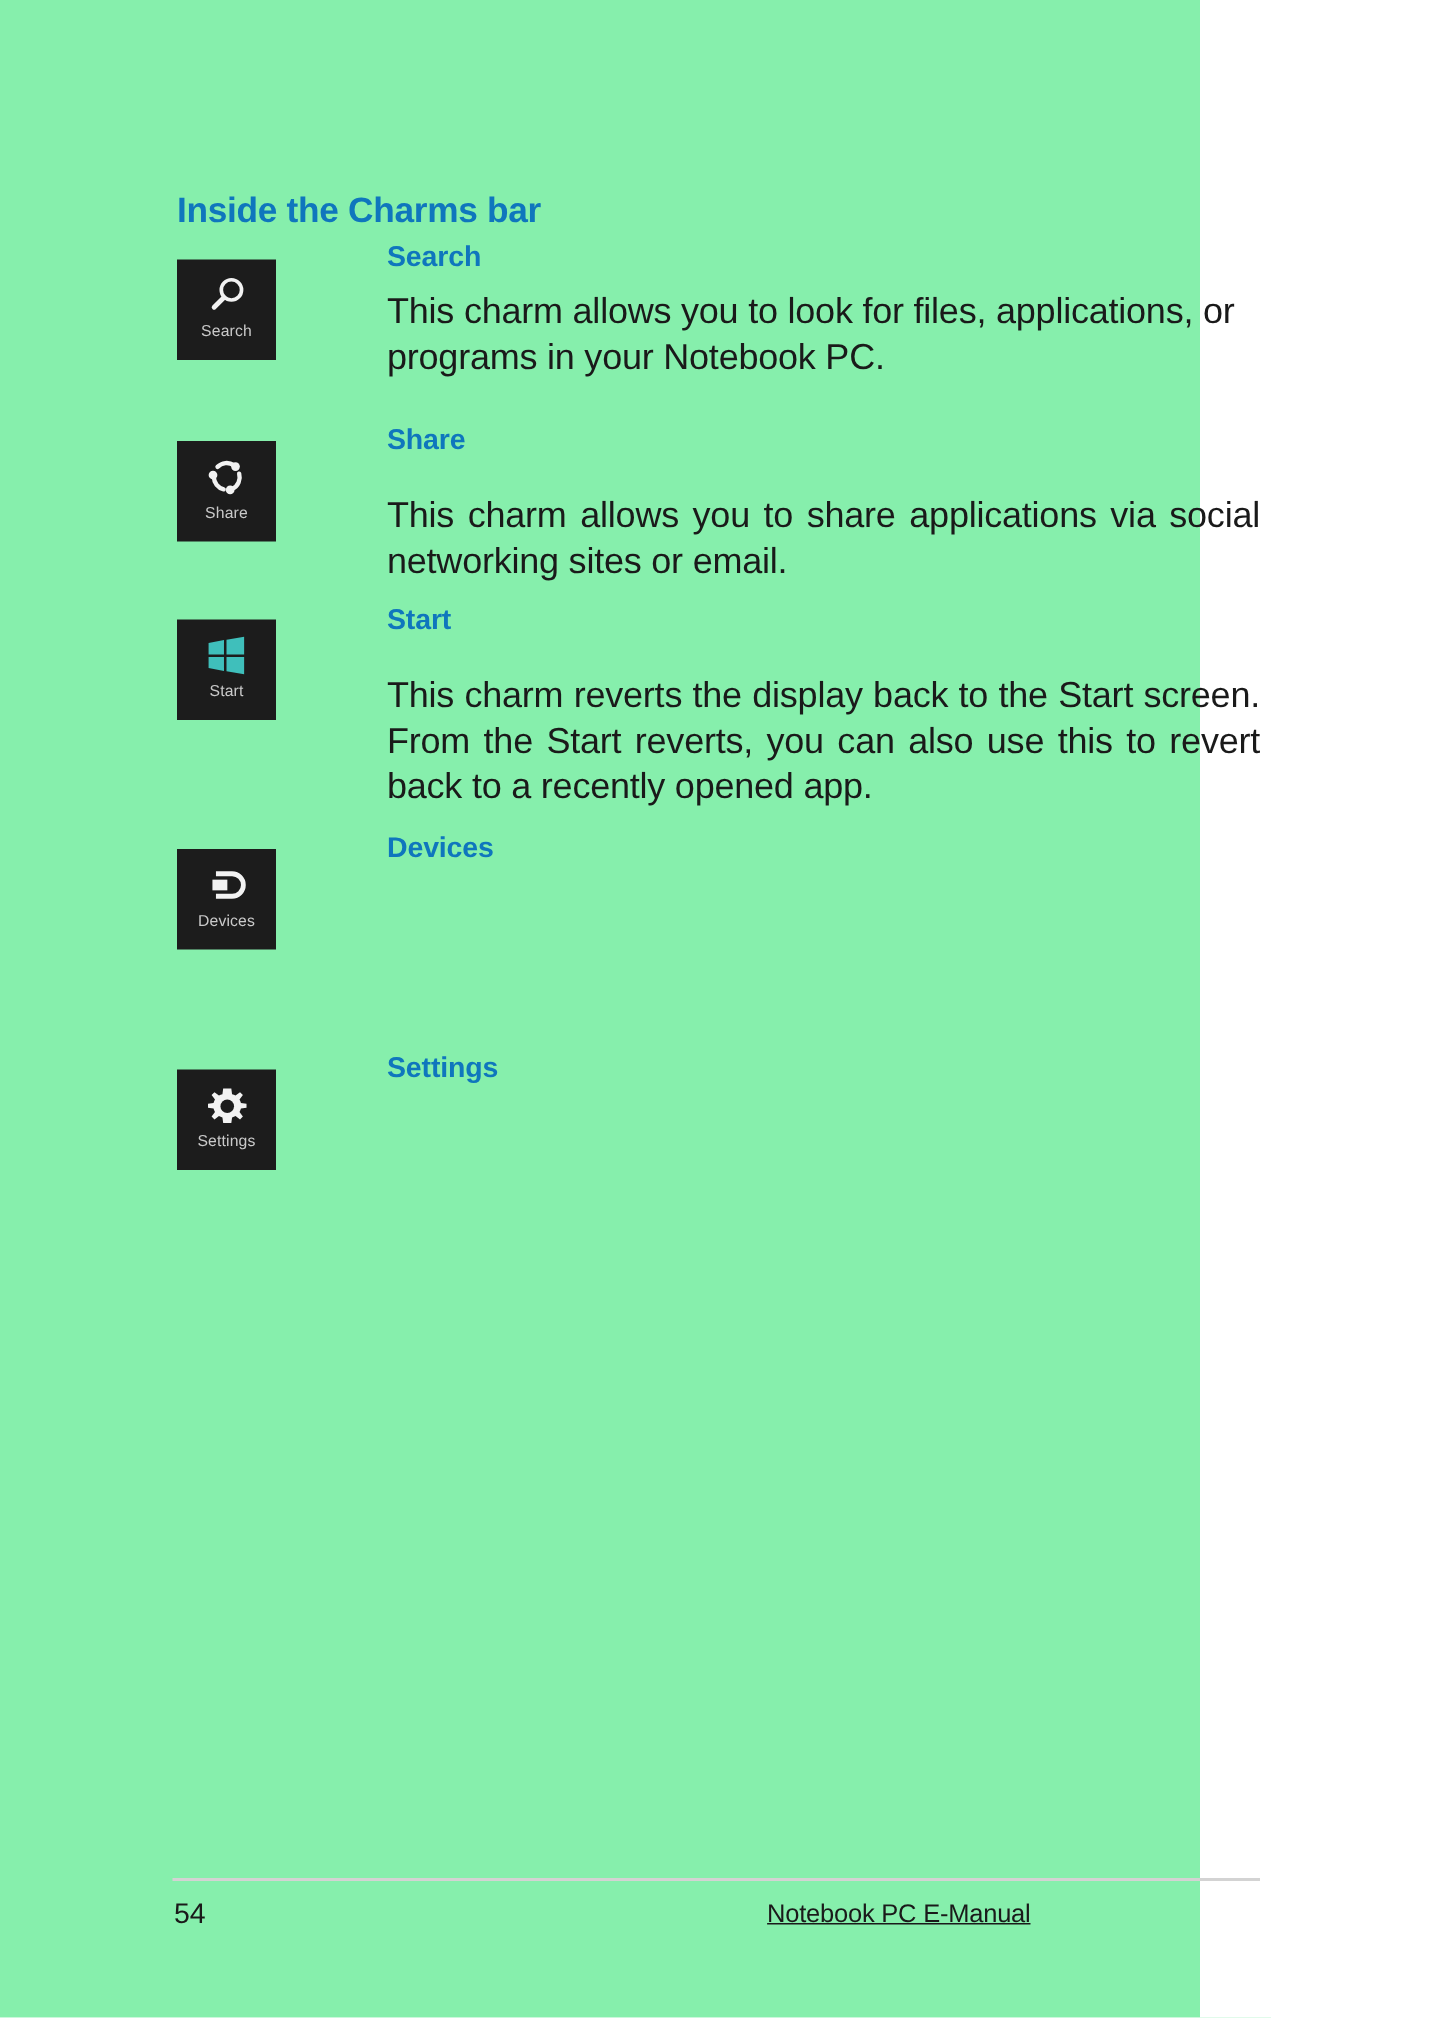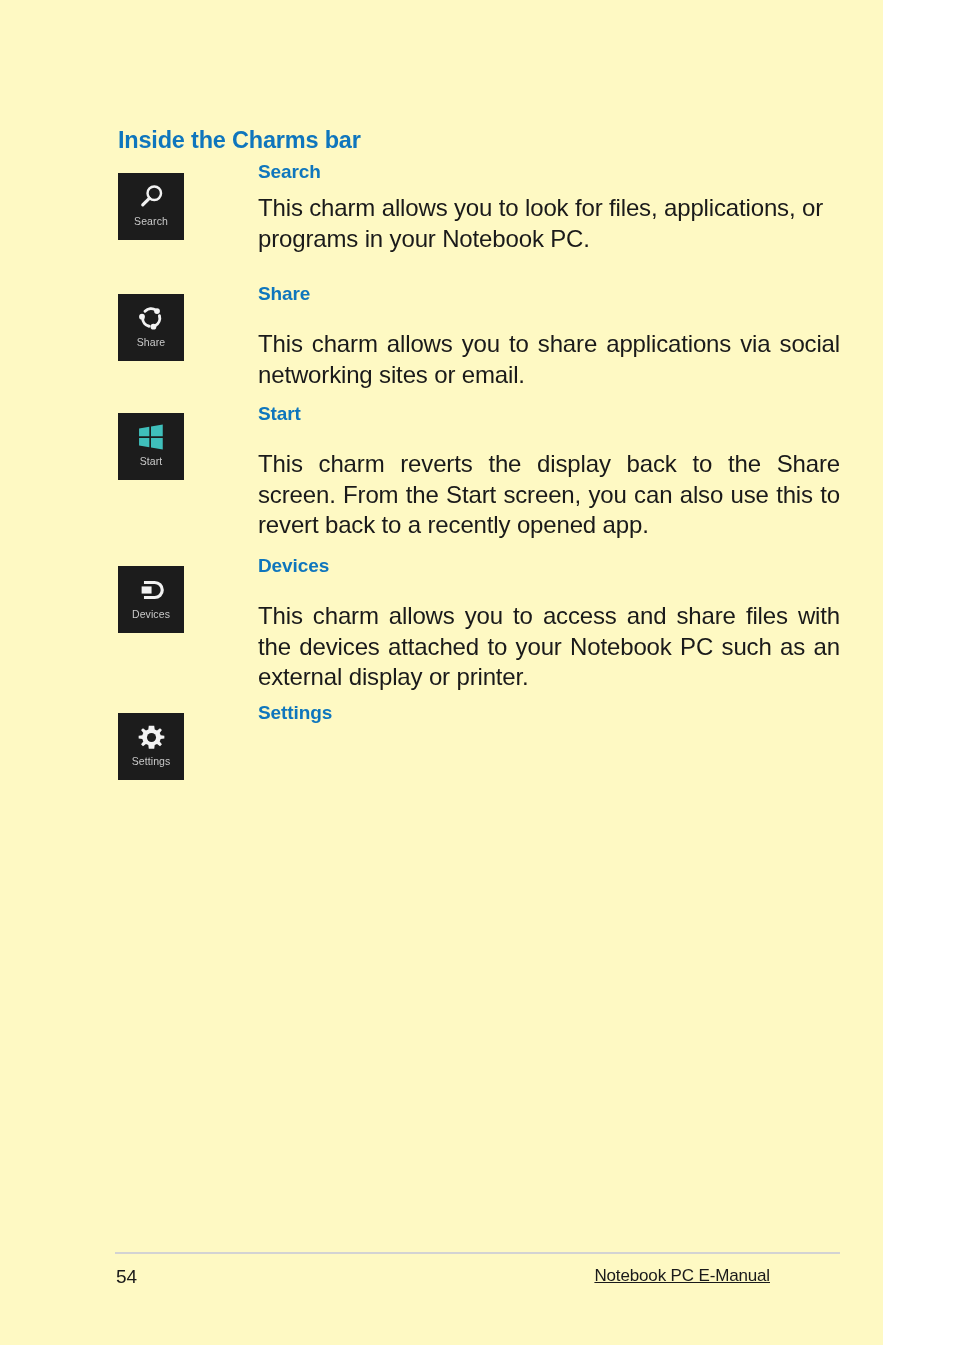--- a/index.html
+++ b/index.html
@@ -12,24 +12,24 @@
     width: 954px;
     height: 1345px;
     position: relative;
     font-family: "Liberation Sans", sans-serif;
     -webkit-font-smoothing: antialiased;
   }
 
   .page {
     position: absolute;
     left: 0; top: 0;
-    width: 883px;
+    width: 800px;
     height: 1345px;
     box-sizing: border-box;
-    background: #fef9c3;
+    background: #86efac;
   }
 
   
   .section-heading {
     position: absolute;
     left: 118px;
     top: 111px;
     font-size: 23.5px;
     font-weight: bold;
     color: #0f76bd;
@@ -190,37 +190,36 @@
             <polygon points="3.2,6.0 14.2,4.0 14.2,14.2 3.2,14.2" fill="#3fbfbb"></polygon>
             <polygon points="16.0,3.7 28.6,1.6 28.6,14.2 16.0,14.2" fill="#3fbfbb"></polygon>
             <polygon points="3.2,16.0 14.2,16.0 14.2,26.0 3.2,24.0" fill="#3fbfbb"></polygon>
             <polygon points="16.0,16.0 28.6,16.0 28.6,28.4 16.0,26.3" fill="#3fbfbb"></polygon>
           </svg>
         </span>
         <span class="tile-label">Start</span>
       </div>
       <div class="charm-body" style="top:0px;">
         <div class="charm-title">Start</div>
-        <p class="charm-text justified">This charm reverts the display back to the Share screen. From the Start screen, you can also use this to revert back to a recently opened app.</p>
+        <p class="charm-text justified">This charm reverts the display back to the Start screen. From the Start reverts, you can also use this to revert back to a recently opened app.</p>
       </div>
     </div>
 
     <div class="charm-row" style="height:147px;">
       <div class="charm-tile" style="top:12px;">
         <span class="glyph">
           <svg width="30" height="30" viewBox="0 0 32 32" aria-hidden="true">
             <path d="M8.5 8.0 H20.0 a8.0 8.0 0 0 1 0 16.0 H8.5" fill="none" stroke="#f2f2f2" stroke-width="3.4" stroke-linecap="butt"></path>
             <rect x="6.0" y="12.2" width="10.6" height="7.6" fill="#f2f2f2"></rect>
           </svg>
         </span>
         <span class="tile-label">Devices</span>
       </div>
       <div class="charm-body" style="top:0px;">
         <div class="charm-title">Devices</div>
-        <p class="charm-text justified">This charm allows you to access and share files with the devices attached to your Notebook PC such as an external display or printer.</p>
       </div>
     </div>
 
     <div class="charm-row" style="height:120px;">
       <div class="charm-tile" style="top:12px;">
         <span class="glyph">
           <svg width="29" height="29" viewBox="0 0 32 32" aria-hidden="true">
             <g fill="#f2f2f2">
               <path d="M16 3.0 l3.0 0 0.55 4.1 a9.6 9.6 0 0 1 2.55 1.06 l3.3-2.5 2.12 2.12 -2.5 3.3
                        a9.6 9.6 0 0 1 1.06 2.55 l4.1 0.55 0 3.0 -4.1 0.55 a9.6 9.6 0 0 1 -1.06 2.55

